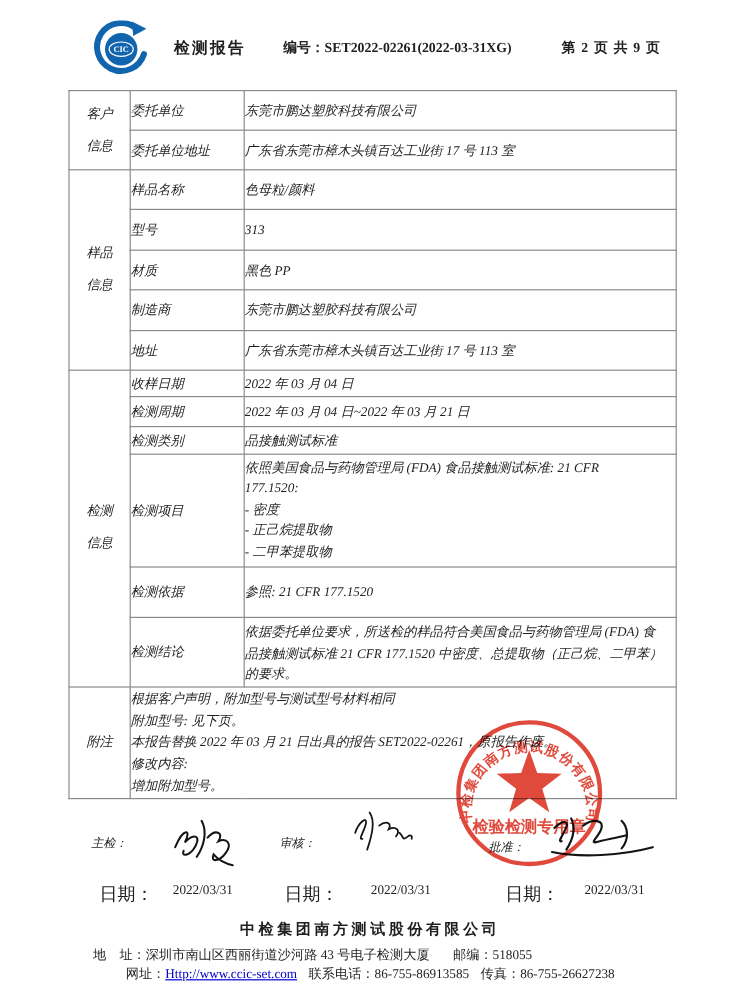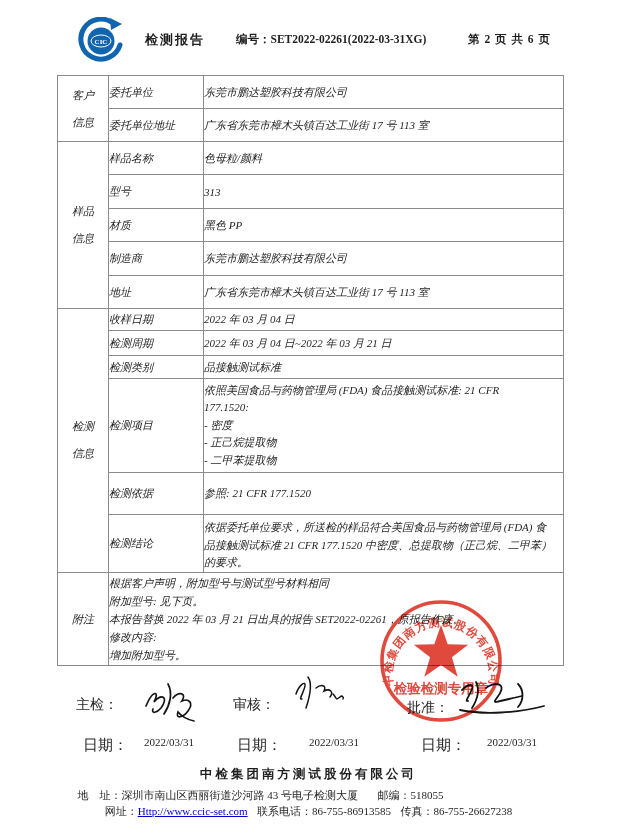--- a/index.html
+++ b/index.html
@@ -24,21 +24,21 @@
   }
   td.sec{ text-align:center;line-height:26px;}
   td.sec div{line-height:27px;}
   td.fld{padding-left:9px;}
   td.val{padding-left:12px;}
   td.multi{vertical-align:top;padding-top:6px;}
   td.multi div{line-height:17.5px;white-space:nowrap;}
   td.notes-cell{vertical-align:top;padding-top:5px;padding-left:9px;margin-top:27px;}
   td.notes-cell div{line-height:18px;white-space:nowrap;}
   
-  .sig-label{position:absolute;font-size:14px;white-space:nowrap;}
+  .sig-label{position:absolute;font-size:10px;white-space:nowrap;font-style:italic;}
   .sig-art{position:absolute;}
   .date-label{position:absolute;font-size:15px;white-space:nowrap;}
   .date-val{position:absolute;font-size:11px;white-space:nowrap;}
   
   .stamp{position:absolute;left:374px;top:594px;width:134px;height:134px;
          mix-blend-mode:multiply;opacity:0.92;pointer-events:none;}
   
   .ftr-company{position:absolute;left:0;top:766px;width:617px;text-align:center;
                font-size:12.5px;font-weight:bold;letter-spacing:3px;}
   .ftr-line1{position:absolute;left:0;top:788px;width:521px;text-align:center;font-size:11px;white-space:nowrap;}
@@ -52,21 +52,21 @@
   <svg width="52" height="48" viewBox="0 0 52 48">
     <path d="M38,7 A 20,20 0 1 0 44,28" fill="none" stroke="#1065ae" stroke-width="5" stroke-linecap="round"></path>
     <polygon points="34,1 46,7 35,13" fill="#1065ae"></polygon>
     <circle cx="25" cy="24" r="13.5" fill="#1065ae"></circle>
     <ellipse cx="25" cy="24" rx="10" ry="6" fill="none" stroke="#ffffff" stroke-width="1"></ellipse>
     <text x="25" y="26.5" text-anchor="middle" font-size="7" font-weight="bold" fill="#ffffff" font-family="Liberation Serif, DejaVu Serif, serif">CIC</text>
   </svg>
 </div>
 <div class="hdr-title">检测报告</div>
 <div class="hdr-no"><span>编号：</span><span>SET2022-02261(2022-03-31XG)</span></div>
-<div class="hdr-page">第 2 页 共 6 页</div>
+<div class="hdr-page">第 2 页 共 9 页</div>
 
 <table class="report">
   <colgroup>
       <col style="width:51px">
       <col style="width:95px">
       <col style="width:360px">
     </colgroup>
 
   <tbody>
       <tr style="height:33px">

